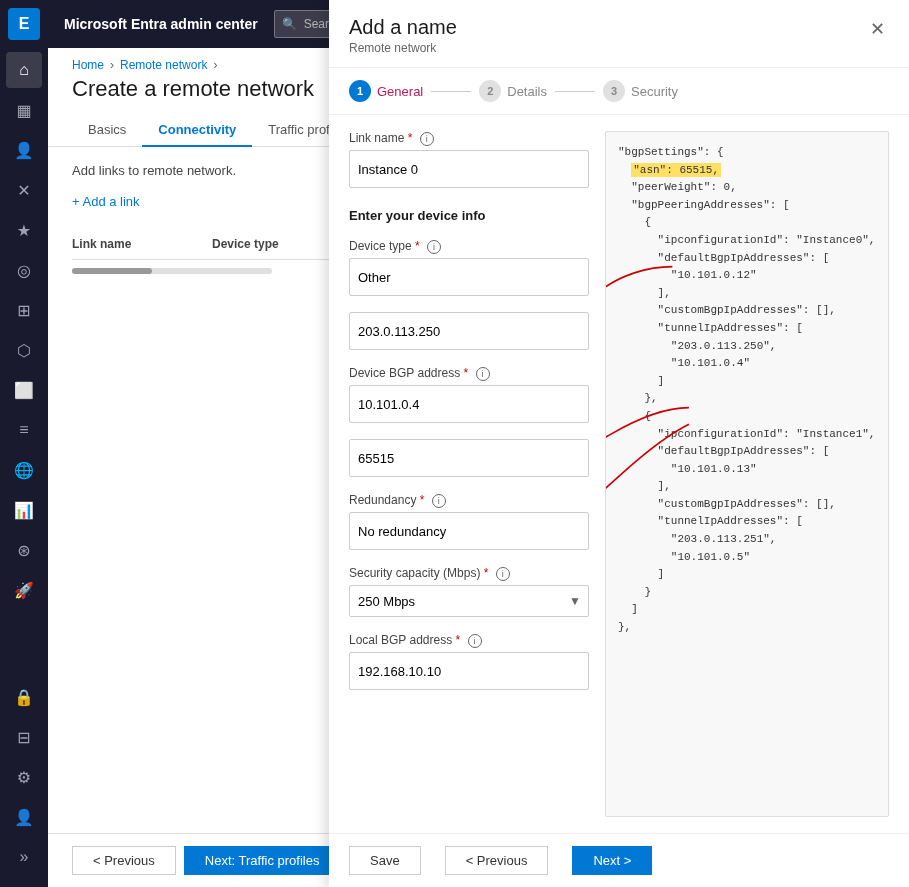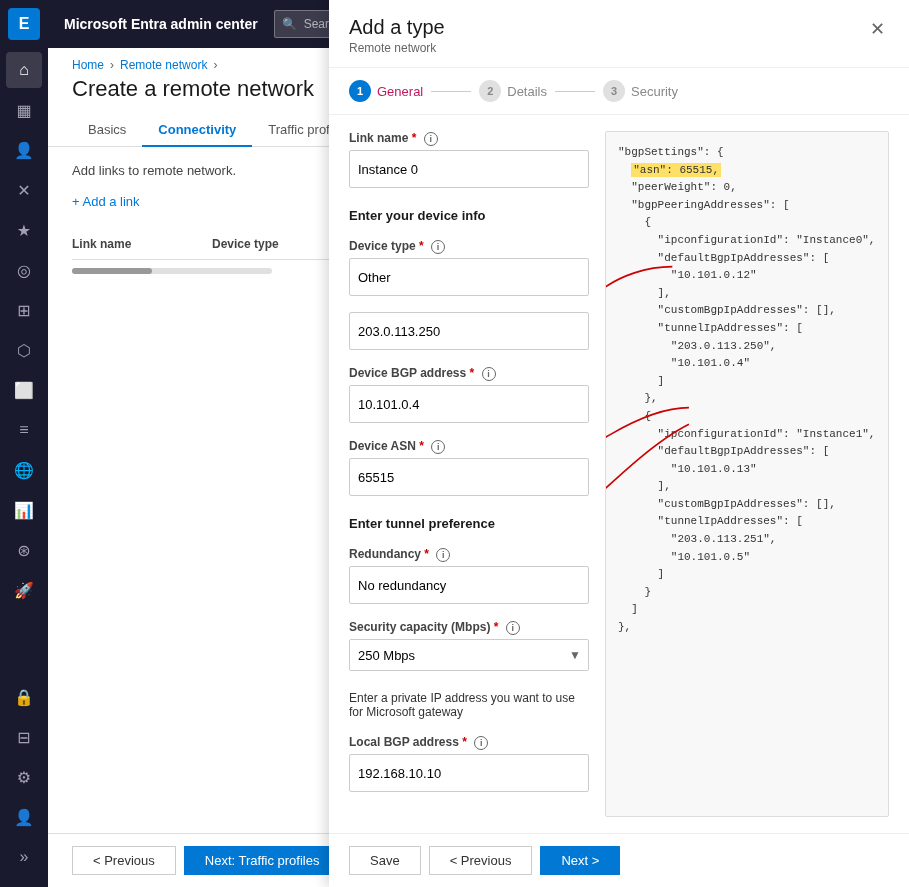--- a/index.html
+++ b/index.html
@@ -301,21 +301,21 @@
     .form-section {
       flex: 0 0 240px;
       display: flex;
       flex-direction: column;
       gap: 16px;
     }
     .field-group { display: flex; flex-direction: column; gap: 4px; }
     .field-label {
       font-size: 12px;
       color: #444;
-      font-weight: 700;
+      font-weight: 400;
     }
     .field-label .required { color: #c00; }
     .field-label .info-icon {
       display: inline-flex;
       align-items: center;
       justify-content: center;
       width: 14px; height: 14px;
       border-radius: 50%;
       border: 1px solid #666;
       font-size: 9px;
@@ -387,21 +387,21 @@
       color: #666;
       pointer-events: none;
       font-size: 12px;
     }
 
     
     .overlay-footer {
       padding: 12px 20px;
       border-top: 1px solid #eee;
       display: flex;
-      gap: 8px;
+      gap: 24px;
       align-items: center;
     }
   </style>
 </head>
 <body>
 
 <div class="sidebar">
   <div class="sidebar-logo">E</div>
   <div class="sidebar-icon active">⌂</div>
   <div class="sidebar-icon">▦</div>
@@ -478,21 +478,21 @@
       <button class="nav-btn">&lt; Previous</button>
       <button class="nav-btn primary">Next: Traffic profiles</button>
     </div>
   </div>
 </div>
 
 <div class="overlay">
 
   <div class="overlay-header">
     <div>
-      <div class="overlay-title">Add a type</div>
+      <div class="overlay-title">Add a name</div>
       <div class="overlay-subtitle">Remote network</div>
     </div>
     <div class="close-btn">✕</div>
   </div>
 
   <div class="stepper">
     <div class="step">
       <div class="step-num">1</div>
       <span class="step-label">General</span>
     </div>
@@ -539,29 +539,23 @@
       <div class="field-group">
         <label class="field-label">
           <span>Device BGP address</span>
           <span class="required"> *</span>
           <span class="info-icon">i</span>
         </label>
         <input class="text-input" type="text" value="10.101.0.4" style="">
       </div>
 
       <div class="field-group">
-        <label class="field-label">
-          <span>Device ASN</span>
-          <span class="required"> *</span>
-          <span class="info-icon">i</span>
-        </label>
         <input class="text-input" type="text" value="65515" style="">
       </div>
 
-      <div class="section-heading">Enter tunnel preference</div>
 
       <div class="field-group">
         <label class="field-label">
           <span>Redundancy</span>
           <span class="required"> *</span>
           <span class="info-icon">i</span>
         </label>
         <input class="text-input" type="text" value="No redundancy" style="">
       </div>
 
@@ -575,21 +569,20 @@
           <select class="select-input">
             <option>250 Mbps</option>
             <option>500 Mbps</option>
             <option>750 Mbps</option>
             <option>1 Gbps</option>
           </select>
           <span class="select-arrow">▼</span>
         </div>
       </div>
 
-      <div class="section-heading" style="font-size:12px; font-weight:400; color:#333;">Enter a private IP address you want to use for Microsoft gateway</div>
 
       <div class="field-group">
         <label class="field-label">
           <span>Local BGP address</span>
           <span class="required"> *</span>
           <span class="info-icon">i</span>
         </label>
         <input class="text-input" type="text" value="192.168.10.10" style="">
       </div>
 

